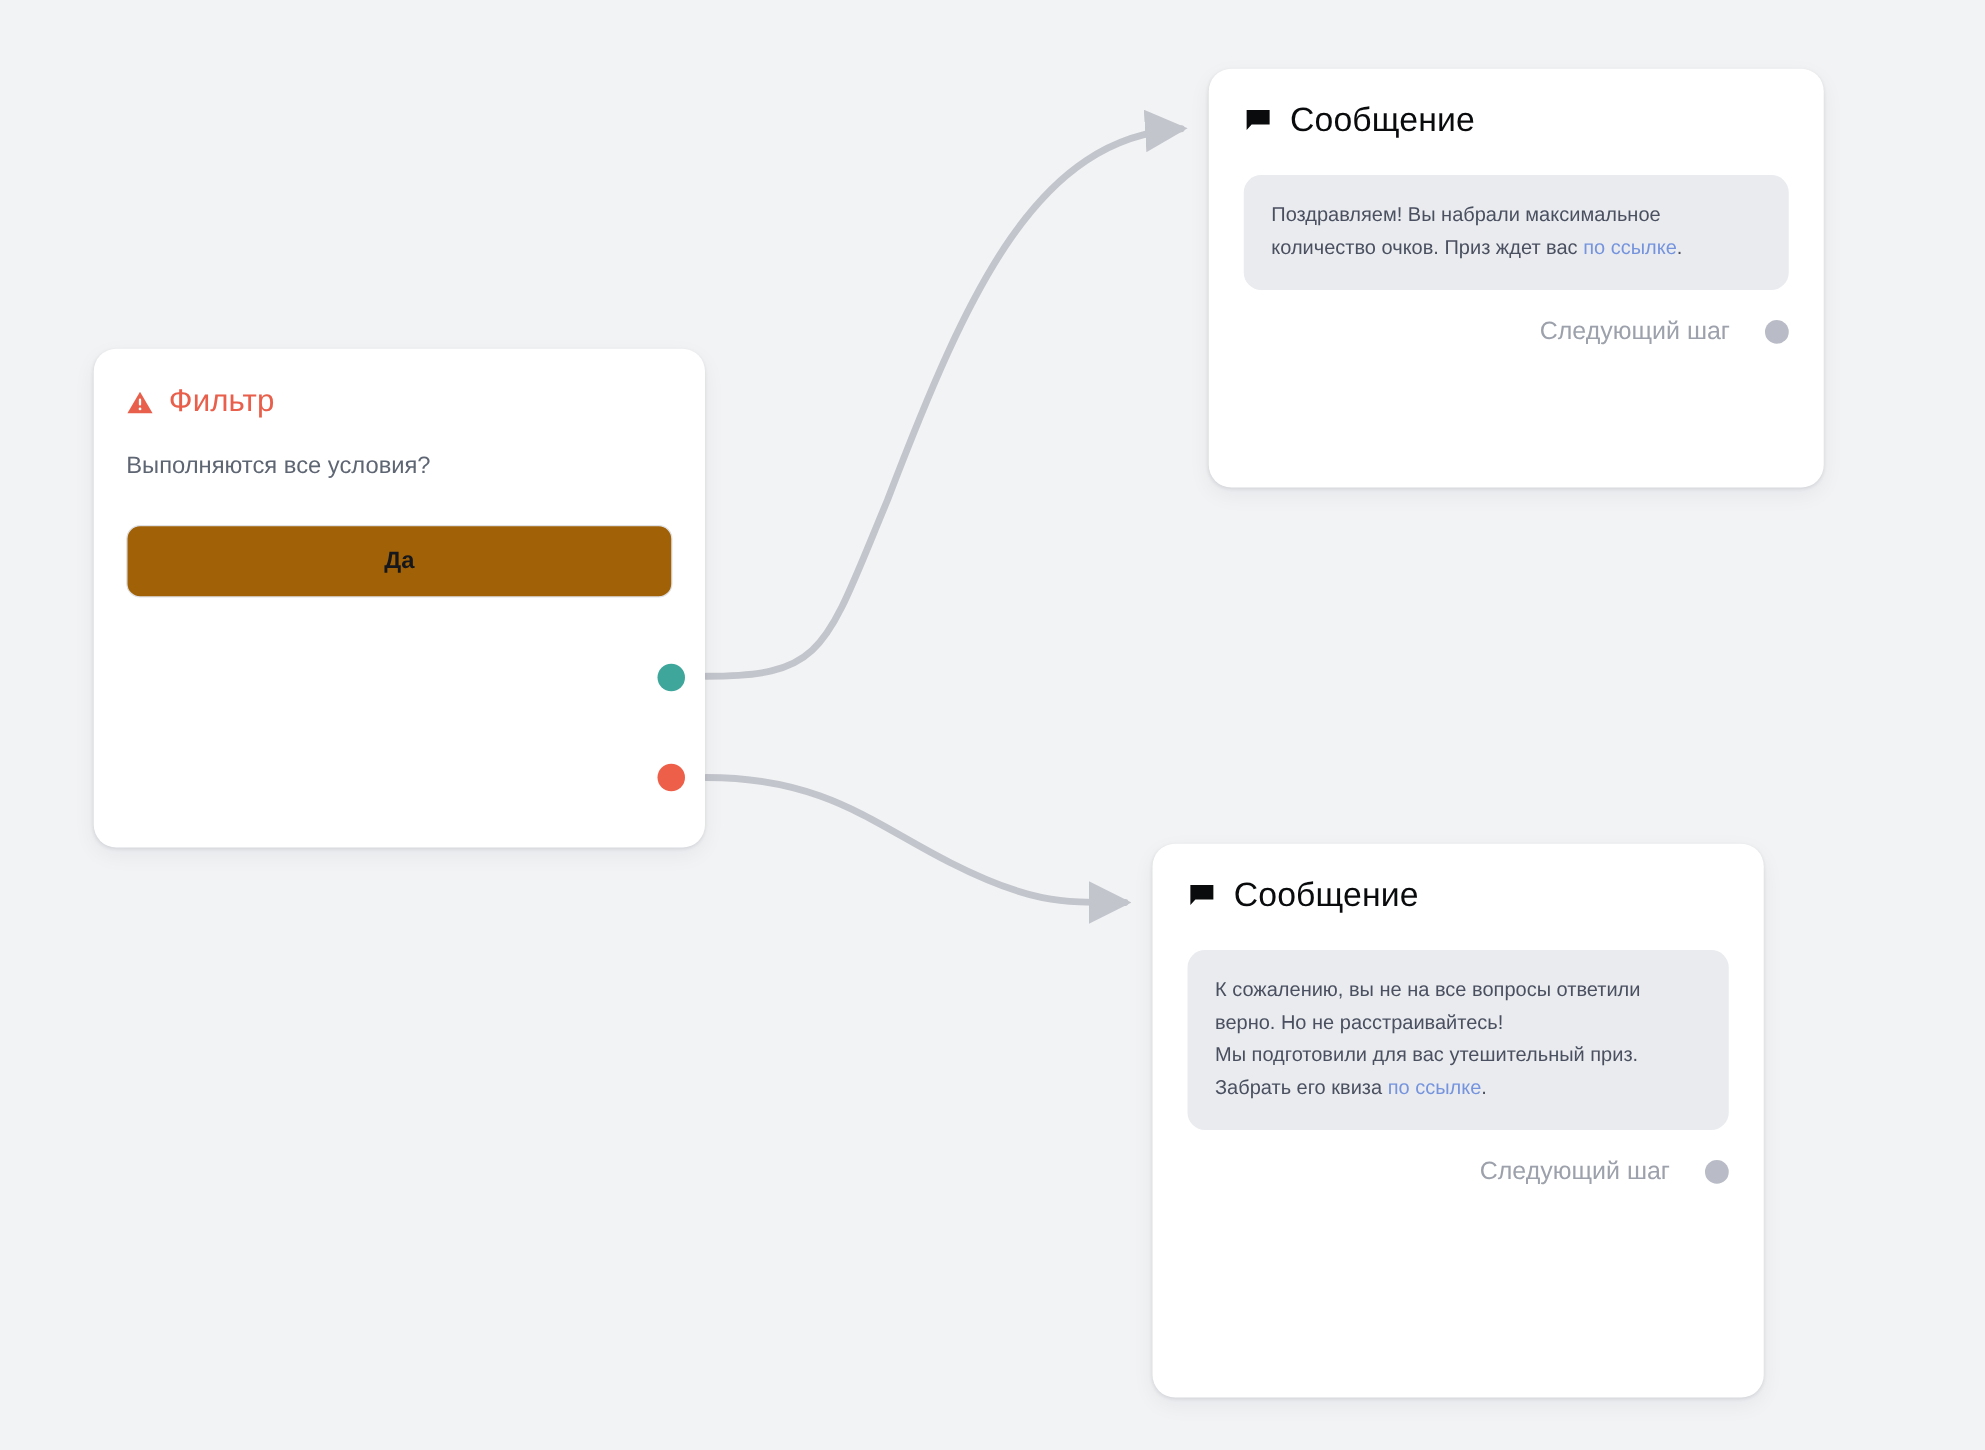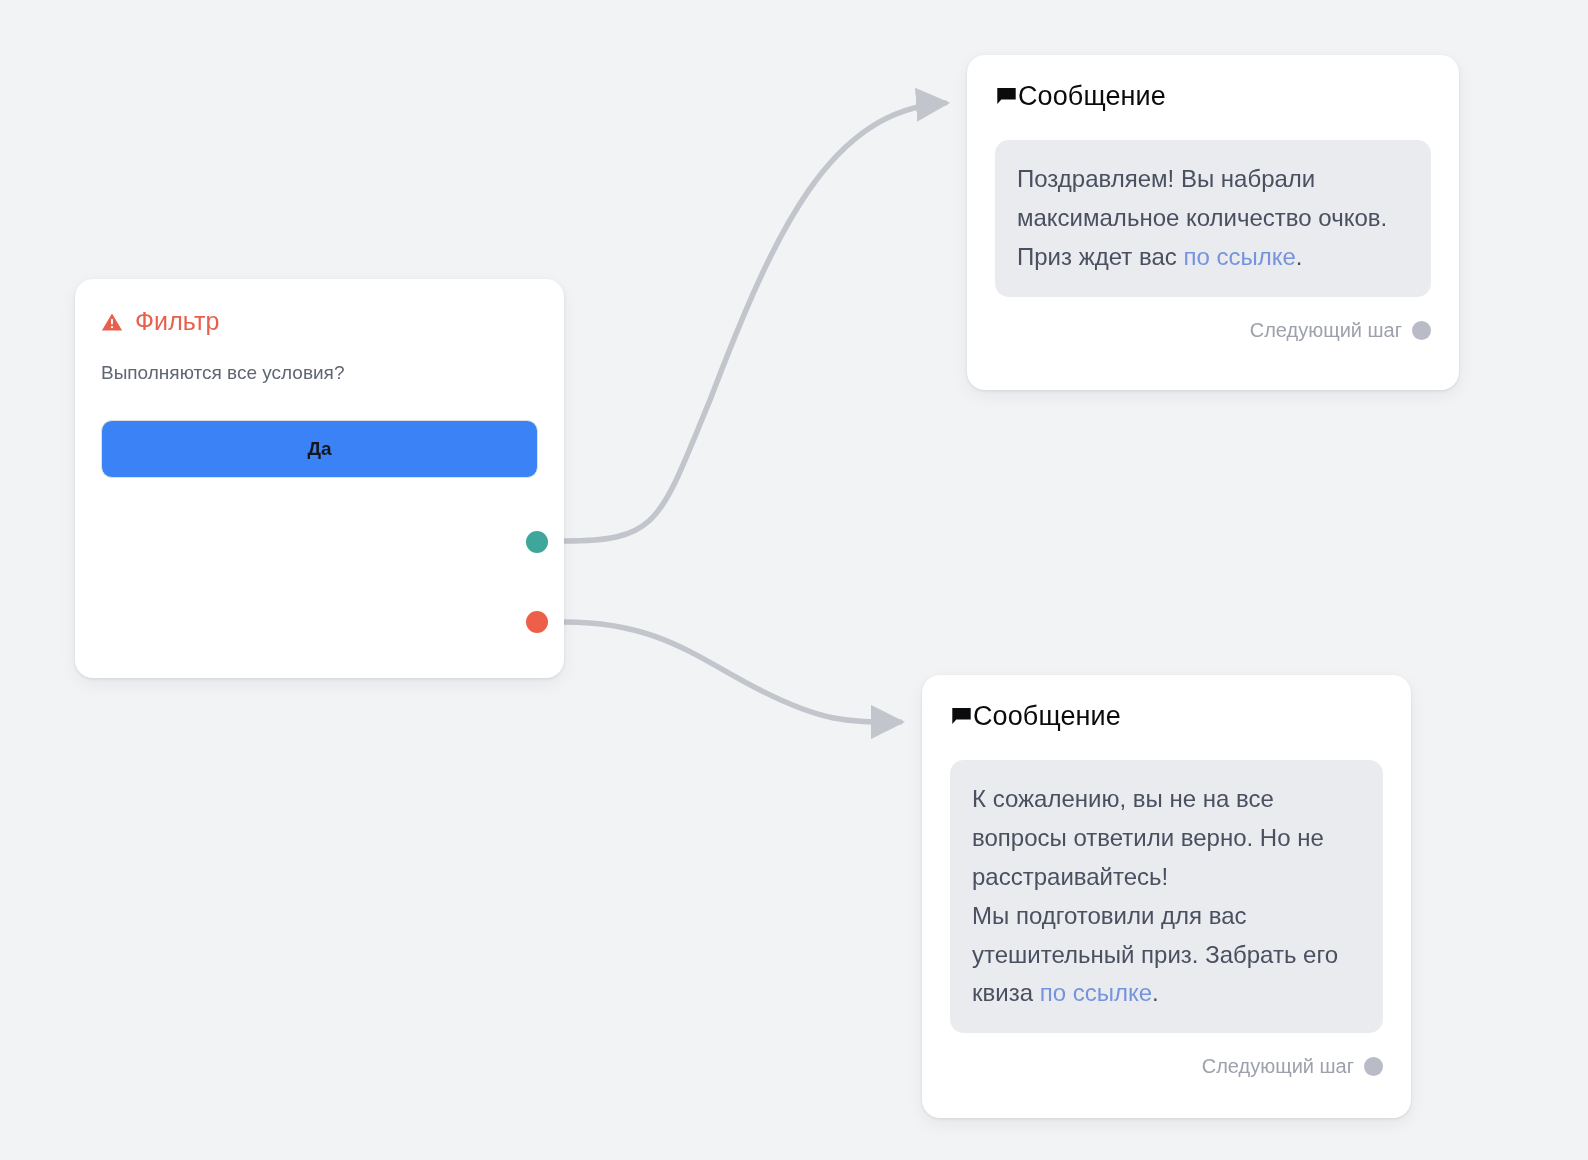--- a/index.html
+++ b/index.html
@@ -88,21 +88,21 @@
   .question-label {
     font-size: 19px;
     color: #5f6673;
     margin-top: 26px;
     margin-bottom: 36px;
   }
   .answer-btn {
     position: relative;
     width: 100%;
     height: 58px;
-    background: #3b82f6;
+    background: #a16207;
     border: 1px solid #dfe1e6;
     border-radius: 11px;
     display: flex;
     align-items: center;
     justify-content: center;
     font-size: 19px;
     font-weight: 700;
     color: #15171c;
     box-sizing: border-box;
     margin-bottom: 12px;
@@ -133,52 +133,53 @@
   #msg-card-2 {
     left: 922px;
     top: 675px;
     width: 489px;
     height: 443px;
     padding: 28px 28px 0 28px;
   }
   .msg-header {
     display: flex;
     align-items: center;
+    gap: 14px;
     margin-bottom: 30px;
   }
   .msg-title {
     font-size: 27px;
     font-weight: 400;
     color: #0a0b0d;
     line-height: 1;
     letter-spacing: 0.1px;
   }
   .bubble-icon {
     display: block;
     width: 23px;
     height: 23px;
     flex: 0 0 auto;
   }
   .msg-bubble {
     background: #e9ebef;
     border-radius: 14px;
     padding: 20px 22px 20px 22px;
-    font-size: 24px;
+    font-size: 16px;
     line-height: 1.62;
     color: #4a5060;
   }
   .msg-bubble .link {
     color: #7594dd;
     cursor: pointer;
   }
   .next-step-row {
     display: flex;
     align-items: center;
     justify-content: flex-end;
-    gap: 10px;
+    gap: 28px;
     margin-top: 22px;
   }
   .next-step-label {
     font-size: 20px;
     color: #9ca1ab;
   }
   .next-step-dot {
     width: 19px;
     height: 19px;
     border-radius: 50%;

